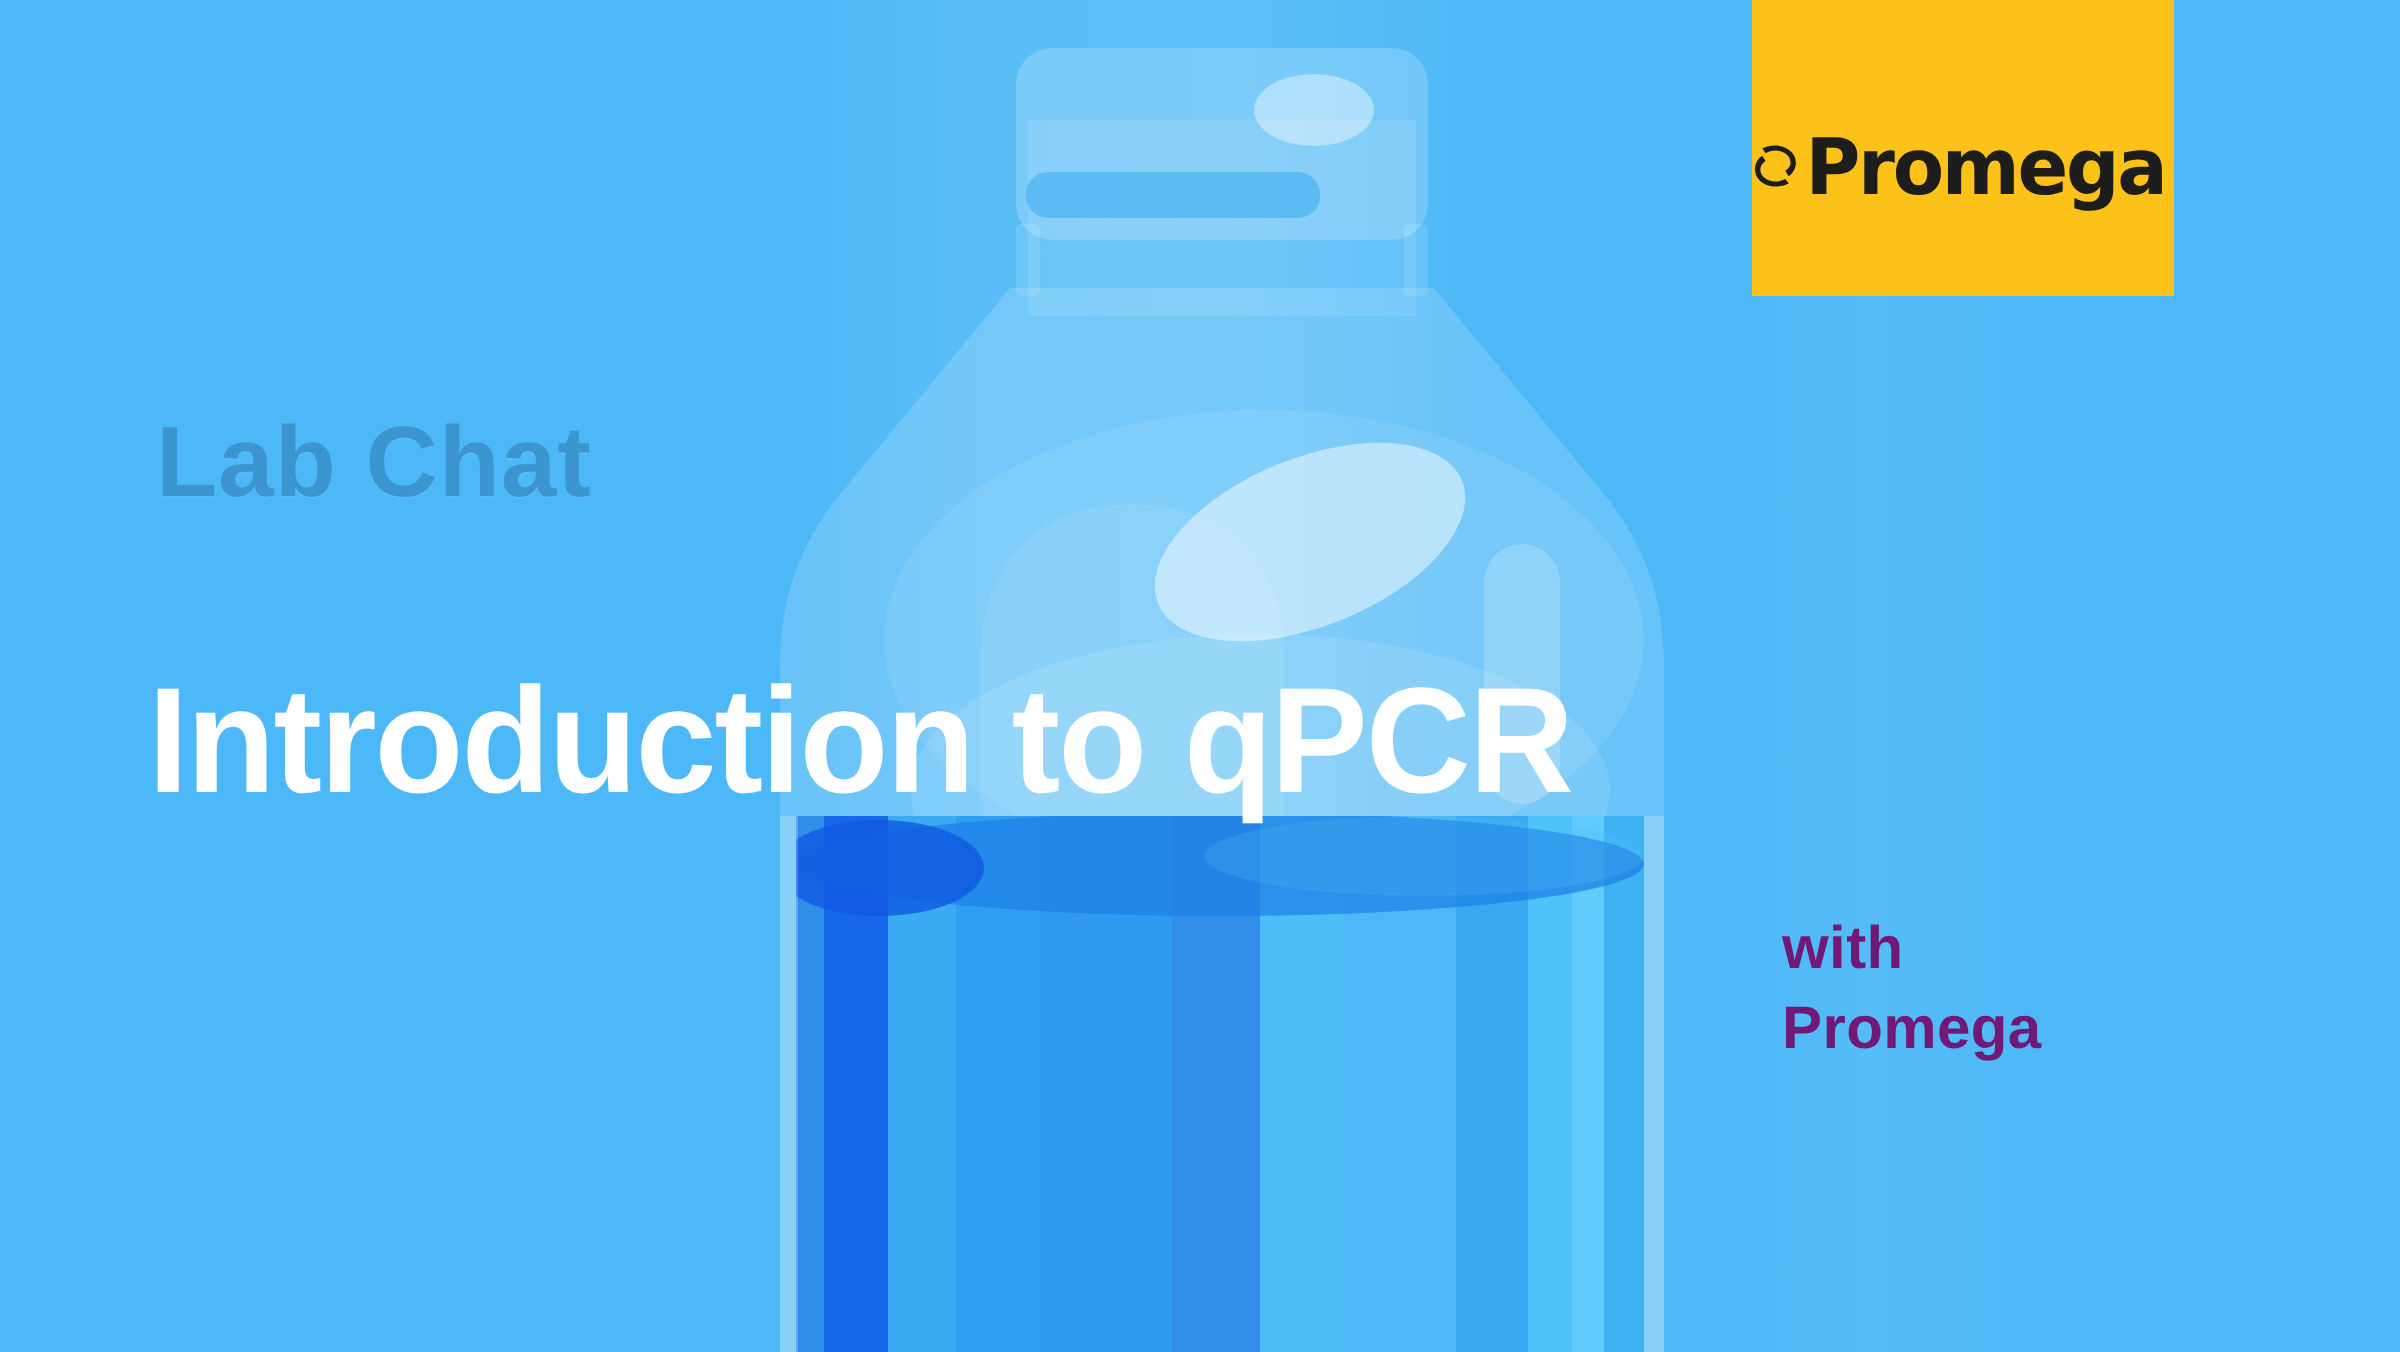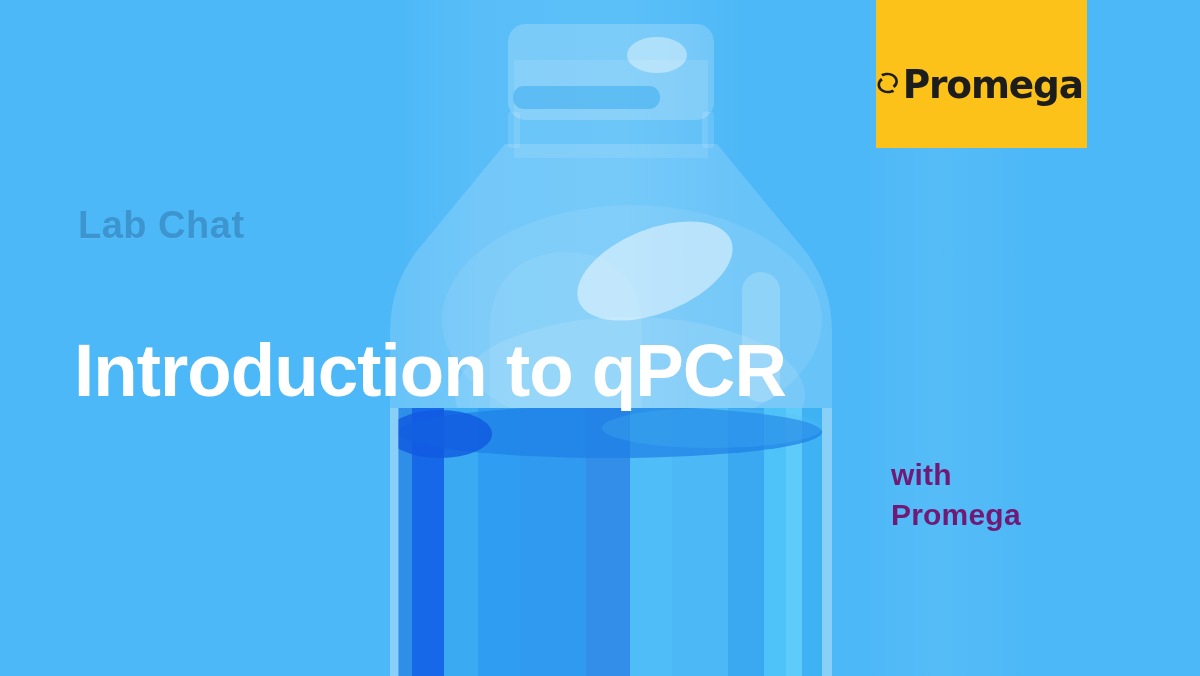--- a/index.html
+++ b/index.html
@@ -53,21 +53,21 @@
     width: 1200px;
     height: 676px;
     display: block;
   }
 
   
   .kicker {
     position: absolute;
     left: 78px;
     top: 206px;
-    font-size: 38px;
+    font-size: 50px;
     font-weight: 700;
     letter-spacing: 0.5px;
     color: #3d95d0;
     line-height: 1;
     white-space: nowrap;
     text-shadow: 0 1px 0 rgba(255,255,255,0.06);
   }
 
   .main-title {
     position: absolute;

